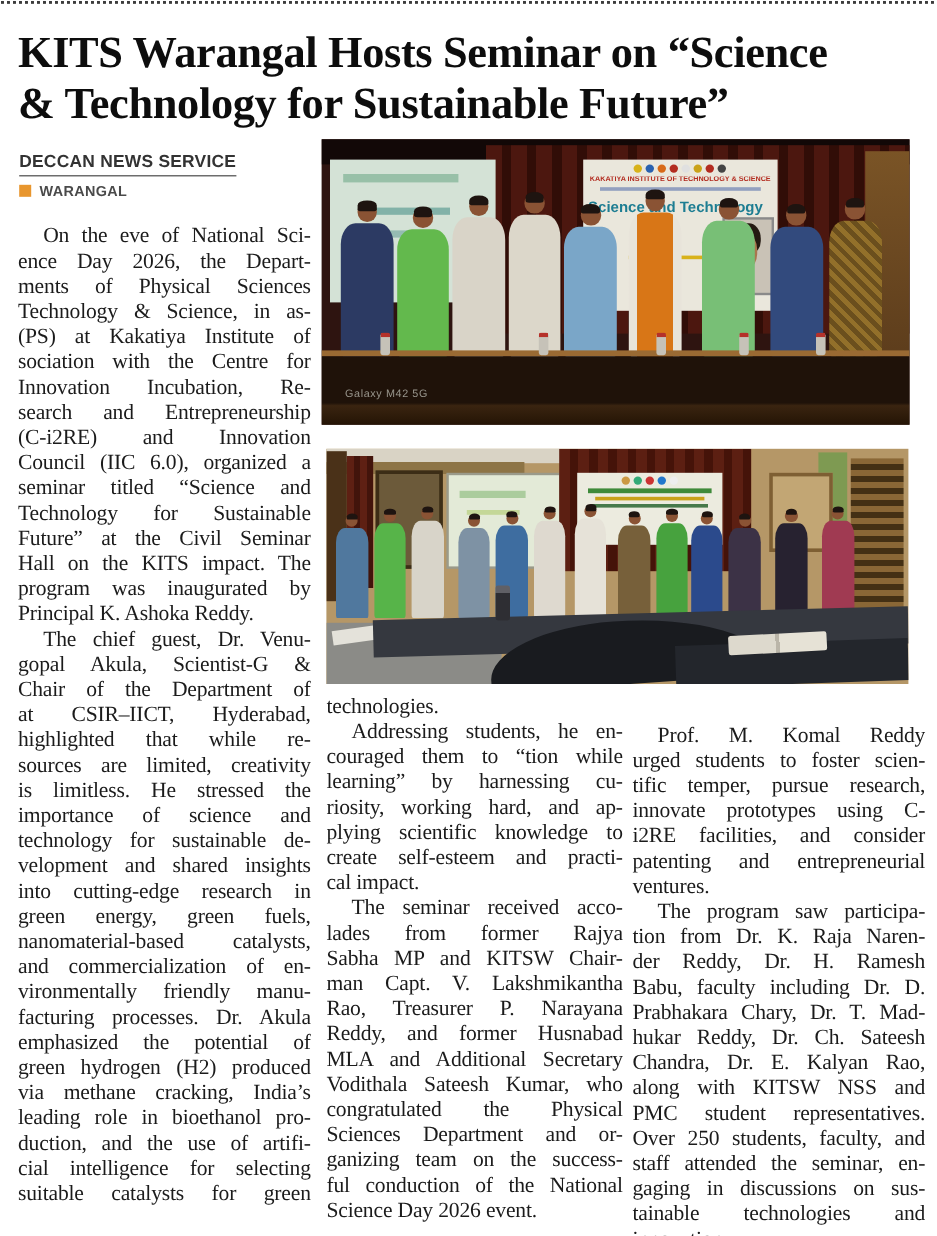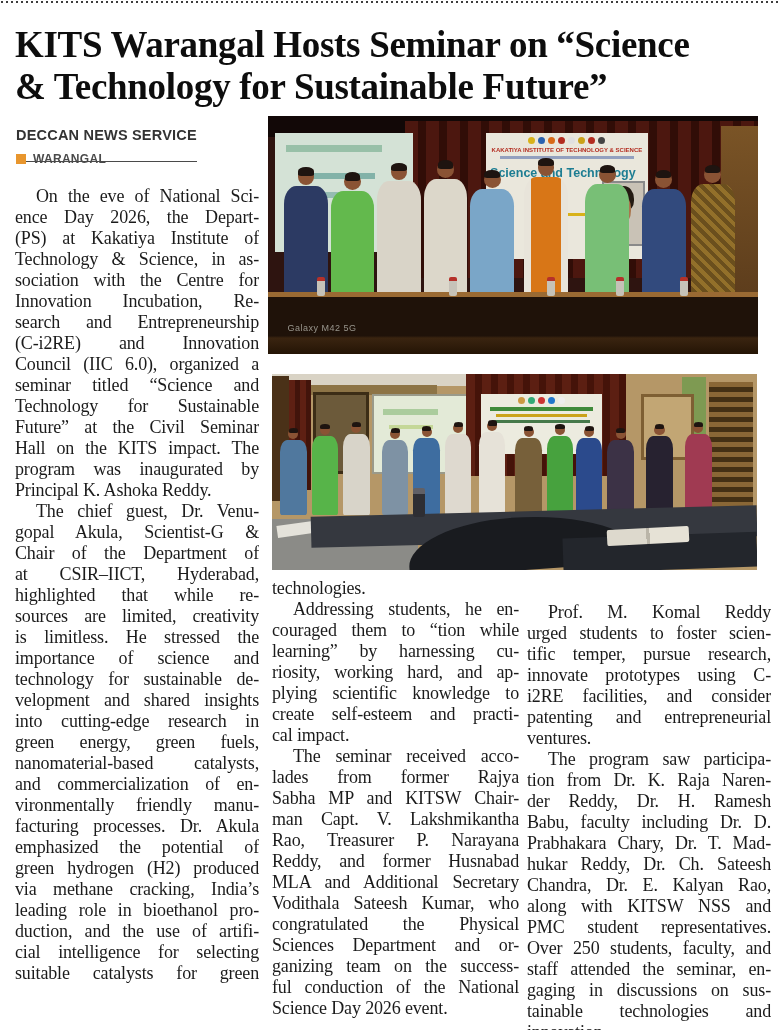--- a/index.html
+++ b/index.html
@@ -13,21 +13,21 @@
     background-image:radial-gradient(circle at 2px 2px,#3c3c3c 1.2px,transparent 1.5px);
     background-size:5px 4px;background-repeat:repeat-x;
   }
   
   .headline{position:absolute;left:15px;top:24px;width:760px;
     font-weight:bold;font-size:37px;line-height:42px;color:#0d0d0d;letter-spacing:-0.3px;}
   .headline div{white-space:nowrap;}
   
   .byline{position:absolute;left:16px;top:127px;
     font-family:"Liberation Sans",sans-serif;font-size:14.5px;font-weight:bold;color:#333;
-    border-bottom:1.5px solid #4a4a4a;padding-bottom:18px;letter-spacing:.2px;}
+    border-bottom:1.5px solid #4a4a4a;padding-bottom:3px;letter-spacing:.2px;}
   .locrow{position:absolute;left:16px;top:152px;display:flex;align-items:center;gap:7px;
     font-family:"Liberation Sans",sans-serif;font-size:12px;font-weight:bold;color:#4a4a4a;letter-spacing:.3px;}
   .locbullet{width:10px;height:10px;background:#e8962e;}
   
   .col{position:absolute;font-size:18px;letter-spacing:-0.15px;color:#1b1b1b;}
   #col1{left:15px;top:186px;width:244px;}
   #col2{left:272px;top:578px;width:247px;}
   #col3{left:527px;top:578px;width:244px;margin-top:24px;}
   .line{height:21px;line-height:21px;text-align:justify;text-align-last:justify;overflow:hidden;}
   .line.end{text-align-last:left;}
@@ -292,22 +292,23 @@
   <div class="abs tableDark"></div>
   <div class="abs blackMass"></div>
   <div class="abs tableR"></div>
   <div class="abs book"></div>
   <div class="abs thermos"></div>
 </div>
 
 <div class="col" id="col1">
     <div class="line indent">On the eve of National Sci-</div>
     <div class="line">ence Day 2026, the Depart-</div>
+    <div class="line">ments of Physical Sciences</div>
+    <div class="line">Technology &amp; Science, in as-</div>
     <div class="line">(PS) at Kakatiya Institute of</div>
-    <div class="line">Technology &amp; Science, in as-</div>
     <div class="line">sociation with the Centre for</div>
     <div class="line">Innovation Incubation, Re-</div>
     <div class="line">search and Entrepreneurship</div>
     <div class="line">(C-i2RE) and Innovation</div>
     <div class="line">Council (IIC 6.0), organized a</div>
     <div class="line">seminar titled “Science and</div>
     <div class="line">Technology for Sustainable</div>
     <div class="line">Future” at the Civil Seminar</div>
     <div class="line">Hall on the KITS impact. The</div>
     <div class="line">program was inaugurated by</div>

